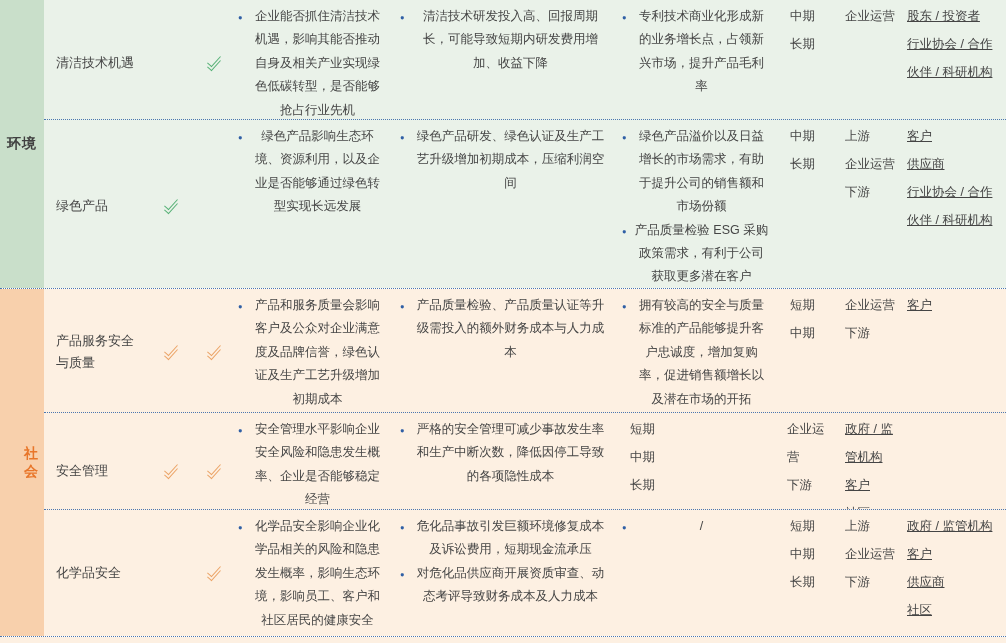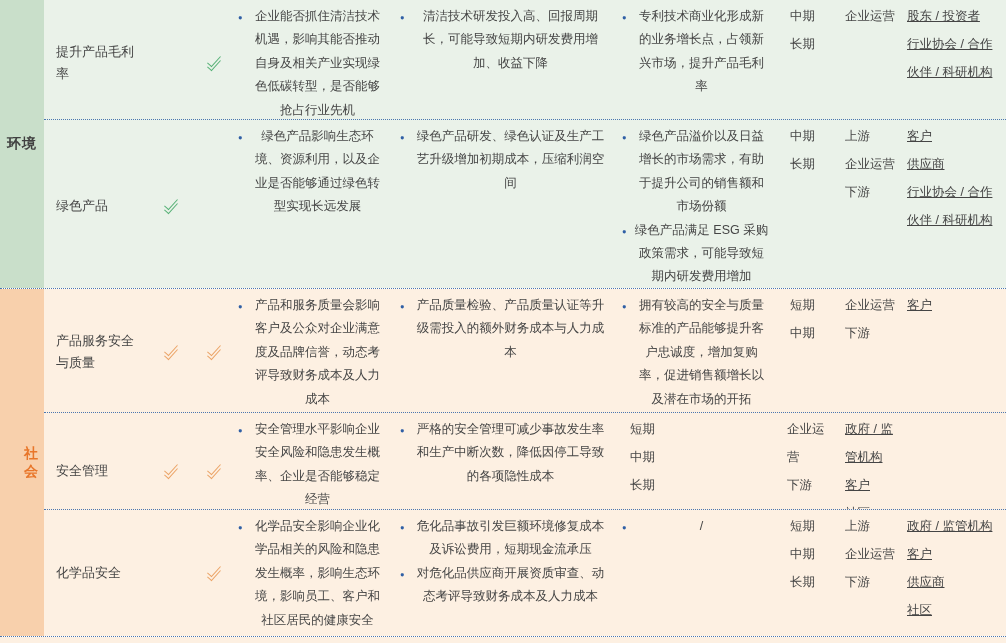--- a/index.html
+++ b/index.html
@@ -51,21 +51,21 @@
 <div class="page">
 
   <div class="section env">
     <div class="strip">
       <span class="cat-label">环境</span>
     </div>
     <div class="rows">
 
       <div class="row" style="height:120px">
         <div class="cell topic-cell">
-            <span>提升产品毛利率</span>
+            <span>清洁技术机遇</span>
           </div>
         <div class="cell check-cell">
             <span class="chk env-chk" style="visibility: hidden;"></span>
           </div>
         <div class="cell check-cell">
             <span class="chk env-chk">
               <i></i>
               <i></i>
             </span>
           </div>
@@ -105,21 +105,21 @@
             <span class="chk env-chk" style="visibility: hidden;"></span>
           </div>
         <div class="cell text-cell c3">
             <div class="bullet-item">绿色产品影响生态环境、资源利用，以及企业是否能够通过绿色转型实现长远发展</div>
           </div>
         <div class="cell text-cell c4">
             <div class="bullet-item">绿色产品研发、绿色认证及生产工艺升级增加初期成本，压缩利润空间</div>
           </div>
         <div class="cell text-cell c5">
             <div class="bullet-item">绿色产品溢价以及日益增长的市场需求，有助于提升公司的销售额和市场份额</div>
-            <div class="bullet-item">绿色产品满足 ESG 采购政策需求，可能导致短期内研发费用增加</div>
+            <div class="bullet-item">产品质量检验 ESG 采购政策需求，有利于公司获取更多潜在客户</div>
           </div>
         <div class="cell lines-cell">
             <div class="line-item">中期</div>
             <div class="line-item">长期</div>
           </div>
         <div class="cell lines-cell chain-cell">
             <div class="line-item">上游</div>
             <div class="line-item">企业运营</div>
             <div class="line-item">下游</div>
           </div>
@@ -149,21 +149,21 @@
               <i></i>
             </span>
           </div>
         <div class="cell check-cell">
             <span class="chk soc-chk">
               <i></i>
               <i></i>
             </span>
           </div>
         <div class="cell text-cell c3">
-            <div class="bullet-item">产品和服务质量会影响客户及公众对企业满意度及品牌信誉，动态考评导致财务成本及人力成本</div>
+            <div class="bullet-item">产品和服务质量会影响客户及公众对企业满意度及品牌信誉，绿色认证及生产工艺升级增加初期成本</div>
           </div>
         <div class="cell text-cell c4">
             <div class="bullet-item">产品质量检验、产品质量认证等升级需投入的额外财务成本与人力成本</div>
           </div>
         <div class="cell text-cell c5">
             <div class="bullet-item">拥有较高的安全与质量标准的产品能够提升客户忠诚度，增加复购率，促进销售额增长以及潜在市场的开拓</div>
           </div>
         <div class="cell lines-cell">
             <div class="line-item">短期</div>
             <div class="line-item">中期</div>

